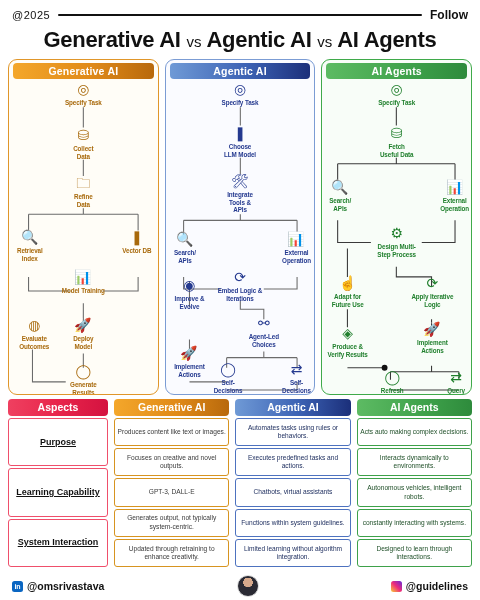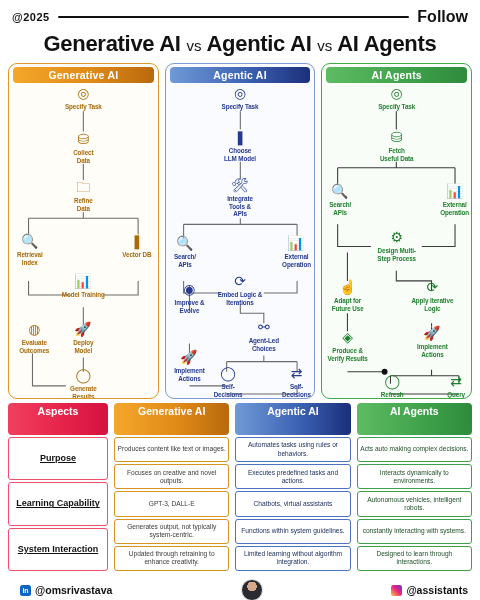--- a/index.html
+++ b/index.html
@@ -7,23 +7,23 @@
     width:480px;height:600px;overflow:hidden;
     background:#ffffff;
     font-family:"Liberation Sans", sans-serif;
     color:#111;
     -webkit-font-smoothing:antialiased;
   }
   .page{position:relative;width:480px;height:600px;}
 
   
   .topbar{display:flex;align-items:center;gap:8px;padding:8px 12px 0 12px;}
-  .year{font-size:11px;font-weight:bold;letter-spacing:.5px;white-space:nowrap;}
+  .year{font-size:11px;font-weight:normal;letter-spacing:.5px;white-space:nowrap;}
   .rule{flex:1;height:2px;background:#111;border-radius:2px;}
-  .follow{font-size:16px;font-weight:bold;white-space:nowrap;}
+  .follow{font-size:12px;font-weight:bold;white-space:nowrap;}
 
   .title{
     text-align:center;font-size:22px;font-weight:bold;letter-spacing:-.3px;
     margin:5px 0 6px 0;white-space:nowrap;
   }
   .title .vs{font-size:15px;font-weight:normal;letter-spacing:0;}
 
   
   .cols{display:flex;gap:6px;padding:0 8px;height:336px;box-sizing:border-box;}
   .col{
@@ -54,42 +54,42 @@
   }
   .orange .lb,.orange .ic{color:#a8690b;}
   .blue .lb,.blue .ic{color:#24398f;}
   .green .lb,.green .ic{color:#1f7f2c;}
 
   
   .table{display:flex;gap:6px;padding:4px 8px 0 8px;height:172px;box-sizing:border-box;}
   .tcol{flex:1;display:flex;flex-direction:column;gap:2px;}
   .tcol.aspects{flex:0 0 100px;}
   .th{
-    height:32px;line-height:17px;text-align:center;color:#fff;
+    height:17px;line-height:17px;text-align:center;color:#fff;
     font-size:10.5px;font-weight:bold;border-radius:4px;
   }
   .th.pink{background:linear-gradient(90deg,#ef4060 0%,#e8254b 50%,#d41240 100%);}
   .th.orange{background:linear-gradient(90deg,#f4a72b 0%,#e08a18 55%,#b8690c 100%);}
   .th.blue{background:linear-gradient(90deg,#6f9ad6 0%,#3c62b4 55%,#1b2f7a 100%);}
   .th.green{background:linear-gradient(90deg,#5dbb63 0%,#3ea14a 60%,#2e8b3c 100%);}
   .cell{
     flex:1;display:flex;align-items:center;justify-content:center;text-align:center;
     border:1.3px solid #ccc;border-radius:3px;padding:1px 2px;box-sizing:border-box;
     font-size:6.6px;line-height:1.25;background:#fff;
   }
   .cell.key{font-size:9px;font-weight:bold;text-decoration:underline;}
   .tcol.aspects .cell{border-color:#ef4f6b;}
   .tcol.gen .cell{border-color:#d79420;color:#3a3a3a;}
   .tcol.agc .cell{border-color:#4d72bf;color:#203060;}
   .tcol.aia .cell{border-color:#3ea14a;color:#1f4f28;}
 
   
   .footer{
     display:flex;align-items:center;justify-content:space-between;
-    padding:4px 12px 0 20px;height:34px;box-sizing:border-box;
+    padding:4px 12px 0 12px;height:34px;box-sizing:border-box;
   }
   .handle{display:flex;align-items:center;gap:4px;font-size:10.5px;font-weight:bold;}
   .badge{width:11px;height:11px;border-radius:2.5px;display:inline-block;}
   .badge.li{background:#0a66c2;color:#fff;font-size:7px;font-weight:bold;text-align:center;line-height:11px;}
   .badge.ig{background:linear-gradient(45deg,#f9ce34,#ee2a7b,#6228d7);}
   .avatar{
     width:20px;height:20px;border-radius:50%;
     background:radial-gradient(circle at 50% 32%,#d6a98c 0 28%,#2a2a33 29% 100%);
     border:1.2px solid #ddd;
   }
@@ -366,17 +366,17 @@
   </div>
 
   <div class="footer">
     <div class="handle">
       <span class="badge li">in</span>
       <span>@omsrivastava</span>
     </div>
     <div class="avatar"></div>
     <div class="handle">
       <span class="badge ig"></span>
-      <span>@assistants</span>
+      <span>@guidelines</span>
     </div>
   </div>
 
 </div>
 
 </body></html>

